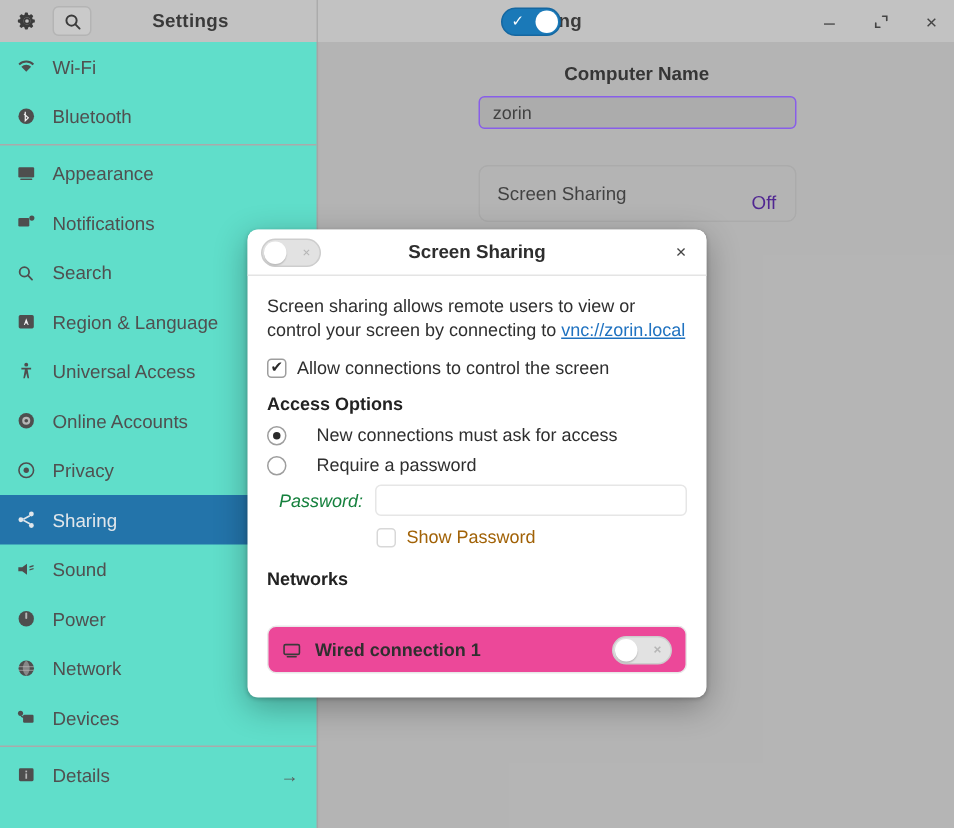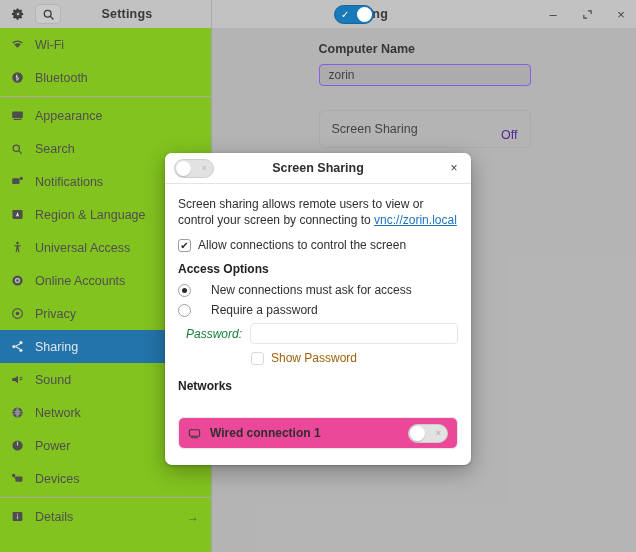--- a/index.html
+++ b/index.html
@@ -119,21 +119,21 @@
     position: absolute;
     left: 122px;
     display: flex; align-items: center;
   }
 
   
   .sidebar {
     position: absolute;
     top: 28px; left: 0;
     width: 212px; height: 524px;
-    background: #84cc16;
+    background: #5eead4;
     border-right: 1px solid #ababab;
     overflow: hidden;
   }
   .side-item {
     position: relative;
     height: 33px;
     display: flex;
     align-items: center;
     padding: 0 12px 0 11px;
     color: #4c4c4c;
@@ -166,21 +166,21 @@
     background: #bcbcbc;
   }
   .main-inner {
     width: 212px;
     margin: 14px auto 0 auto;
   }
   .m-label {
     font-size: 12.5px;
     font-weight: bold;
     color: #2f2f2f;
-    text-align: left;
+    text-align: center;
     margin-bottom: 8px;
   }
   .m-entry {
     height: 22px;
     background: #b3b3b3;
     border-radius: 4px;
     border: 1px solid #8b5cf6;
     display: flex; align-items: center;
     padding: 0 9px;
     font-size: 12px;
@@ -414,36 +414,36 @@
         <svg width="13" height="13" viewBox="0 0 16 16" fill="currentColor">
             <rect x="1.5" y="3" width="13" height="8.4" rx="1"></rect>
             <rect x="3" y="12.4" width="10" height="1.2" rx="0.6"></rect>
           </svg>
       </span>
       <span class="si-label">Appearance</span>
     </div>
 
     <div class="side-item">
       <span class="si-icon">
+        <svg width="13" height="13" viewBox="0 0 16 16" fill="currentColor">
+            <rect x="1.5" y="4" width="9" height="7" rx="1"></rect>
+            <circle cx="12.6" cy="4.2" r="2.1"></circle>
+          </svg>
+      </span>
+      <span class="si-label">Notifications</span>
+    </div>
+
+    <div class="side-item">
+      <span class="si-icon">
         <svg width="12" height="12" viewBox="0 0 16 16" fill="none" stroke="currentColor" stroke-width="1.6">
             <circle cx="7" cy="7" r="4.2"></circle>
             <line x1="10.2" y1="10.2" x2="13.8" y2="13.8" stroke-linecap="round"></line>
           </svg>
       </span>
       <span class="si-label">Search</span>
-    </div>
-
-    <div class="side-item">
-      <span class="si-icon">
-        <svg width="13" height="13" viewBox="0 0 16 16" fill="currentColor">
-            <rect x="1.5" y="4" width="9" height="7" rx="1"></rect>
-            <circle cx="12.6" cy="4.2" r="2.1"></circle>
-          </svg>
-      </span>
-      <span class="si-label">Notifications</span>
     </div>
 
     <div class="side-item">
       <span class="si-icon">
         <svg width="13" height="13" viewBox="0 0 16 16" fill="currentColor">
             <rect x="1.8" y="2.5" width="12.4" height="11" rx="1.4"></rect>
             <path d="M8 5.2l2 5.4H9.1l-.4-1.2H7.3l-.4 1.2H6z" fill="#fff"></path>
           </svg>
       </span>
       <span class="si-label">Region &amp; Language</span>
@@ -499,35 +499,35 @@
             <path d="M10.6 5.6l3.4-1v1.2l-3.4 1zm0 2.3l3.4-1v1.2l-3.4 1z"></path>
           </svg>
       </span>
       <span class="si-label">Sound</span>
     </div>
 
     <div class="side-item">
       <span class="si-icon">
         <svg width="13" height="13" viewBox="0 0 16 16" fill="currentColor">
             <circle cx="8" cy="8" r="6.3"></circle>
+            <rect x="7.2" y="2.8" width="1.6" height="5.4" rx="0.8" fill="#bdbdbd"></rect>
+          </svg>
+      </span>
+      <span class="si-label">Power</span>
+    </div>
+
+    <div class="side-item">
+      <span class="si-icon">
+        <svg width="13" height="13" viewBox="0 0 16 16" fill="currentColor">
+            <circle cx="8" cy="8" r="6.3"></circle>
             <path d="M8 1.7c1.8 1.6 2.8 3.9 2.8 6.3S9.8 12.7 8 14.3C6.2 12.7 5.2 10.4 5.2 8S6.2 3.3 8 1.7z" fill="#bdbdbd" opacity="0.55"></path>
             <path d="M1.9 6.2h12.2v1H1.9zm0 3h12.2v1H1.9z" fill="#bdbdbd" opacity="0.55"></path>
           </svg>
       </span>
       <span class="si-label">Network</span>
-    </div>
-
-    <div class="side-item">
-      <span class="si-icon">
-        <svg width="13" height="13" viewBox="0 0 16 16" fill="currentColor">
-            <circle cx="8" cy="8" r="6.3"></circle>
-            <rect x="7.2" y="2.8" width="1.6" height="5.4" rx="0.8" fill="#bdbdbd"></rect>
-          </svg>
-      </span>
-      <span class="si-label">Power</span>
     </div>
 
     <div class="side-item">
       <span class="si-icon">
         <svg width="13" height="13" viewBox="0 0 16 16" fill="currentColor">
             <rect x="5.4" y="5.6" width="8.6" height="6.4" rx="1"></rect>
             <circle cx="3.3" cy="4.4" r="2.1"></circle>
             <path d="M4 6.2l2.4 1.2-.5 1L3.5 7.2z"></path>
           </svg>
       </span>

